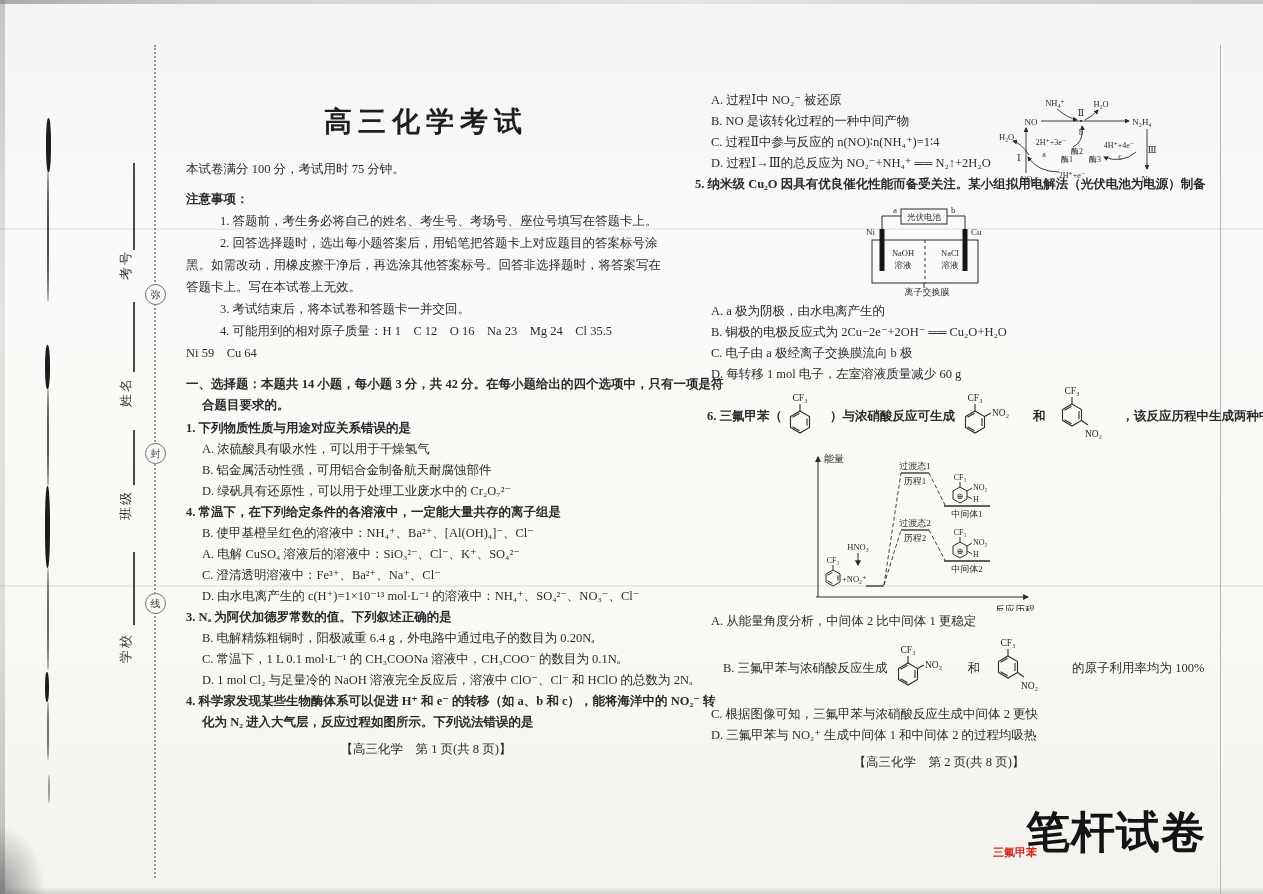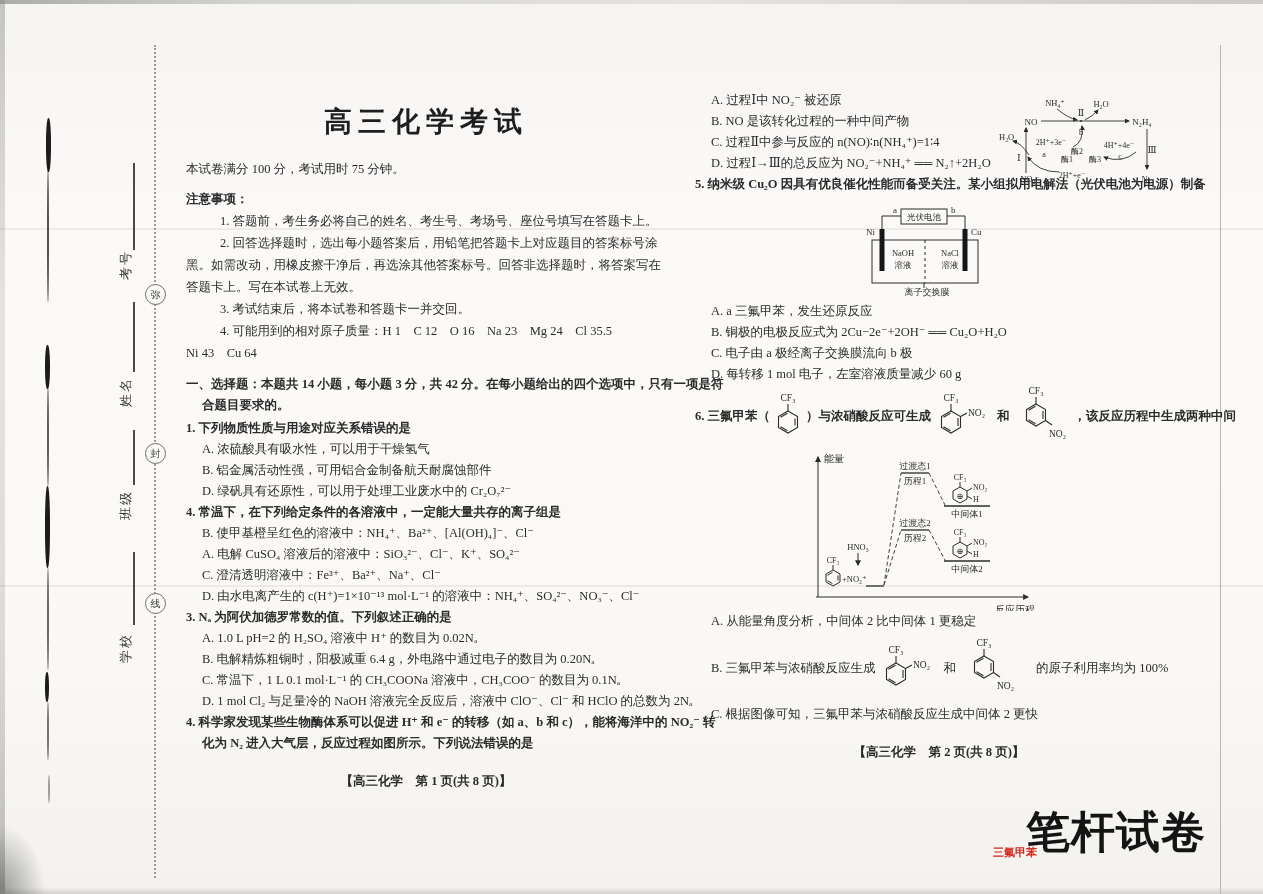--- a/index.html
+++ b/index.html
@@ -20,26 +20,26 @@
   
   .col{position:absolute;}
   .t-line{font-size:12.5px;line-height:21px;white-space:nowrap;color:#2b2b2b;}
   .lh22{line-height:22px;}
   .ind1{padding-left:16px;}
   .ind2{padding-left:34px;}
   .stem{font-weight:700;}
   .center{text-align:center;}
   .title{font-size:28px;font-weight:700;letter-spacing:6px;text-align:center;line-height:40px;margin-top:6px;color:#1e1e1e;}
   .subtitle{margin-top:16px;text-align:left;}
-  .footer-line{font-weight:700;margin-top:17px;}
+  .footer-line{font-weight:400;margin-top:6px;}
   
   .dia{position:absolute;}
   svg text{font-family:"Liberation Serif","DejaVu Serif",serif;fill:#2b2b2b;}
   .flexrow{display:flex;align-items:center;}
-  .flexrow .t-line{white-space:nowrap;}
+  .flexrow .t-line{white-space:nowrap;margin-left:12px;}
   .struct{flex:0 0 auto;}
   
   .wm-free{position:absolute;left:993px;top:845px;font-size:11px;font-weight:700;color:#d5281e;font-family:"Liberation Sans",sans-serif;}
   .wm-brand{position:absolute;left:1026px;top:808px;font-size:44px;line-height:48px;font-weight:900;color:#141414;font-family:"Liberation Sans",sans-serif;letter-spacing:1px;}
   .wm-url{position:absolute;left:995px;top:858px;font-size:19px;font-weight:700;color:#111;font-family:"DejaVu Sans Mono","Liberation Mono",monospace;letter-spacing:-.5px;}
 </style>
 </head>
 <body>
 
 <div class="scan">
@@ -84,34 +84,33 @@
   <div class="col" style="left:186px;top:96px;width:480px">
     <div class="title">高三化学考试</div>
     <div class="t-line lh22 subtitle">本试卷满分 100 分，考试用时 75 分钟。</div>
     <div class="t-line lh22 stem" style="margin-top:8px">注意事项：</div>
     <div class="t-line lh22 ind2">1. 答题前，考生务必将自己的姓名、考生号、考场号、座位号填写在答题卡上。</div>
     <div class="t-line lh22 ind2">2. 回答选择题时，选出每小题答案后，用铅笔把答题卡上对应题目的答案标号涂</div>
     <div class="t-line lh22">黑。如需改动，用橡皮擦干净后，再选涂其他答案标号。回答非选择题时，将答案写在</div>
     <div class="t-line lh22">答题卡上。写在本试卷上无效。</div>
     <div class="t-line lh22 ind2">3. 考试结束后，将本试卷和答题卡一并交回。</div>
     <div class="t-line lh22 ind2">4. 可能用到的相对原子质量：H 1　C 12　O 16　Na 23　Mg 24　Cl 35.5</div>
-    <div class="t-line lh22">Ni 43　Cu 64</div>
+    <div class="t-line lh22">Ni 59　Cu 64</div>
     <div class="t-line stem" style="margin-top:10px">一、选择题：本题共 14 小题，每小题 3 分，共 42 分。在每小题给出的四个选项中，只有一项是符</div>
     <div class="t-line stem ind1">合题目要求的。</div>
     <div class="t-line stem" style="margin-top:2px">1. 下列物质性质与用途对应关系错误的是</div>
     <div class="t-line ind1">A. 浓硫酸具有吸水性，可以用于干燥氢气</div>
     <div class="t-line ind1">B. 铝金属活动性强，可用铝合金制备航天耐腐蚀部件</div>
     <div class="t-line ind1">D. 绿矾具有还原性，可以用于处理工业废水中的 Cr₂O₇²⁻</div>
     <div class="t-line stem">4. 常温下，在下列给定条件的各溶液中，一定能大量共存的离子组是</div>
     <div class="t-line ind1">B. 使甲基橙呈红色的溶液中：NH₄⁺、Ba²⁺、[Al(OH)₄]⁻、Cl⁻</div>
     <div class="t-line ind1">A. 电解 CuSO₄ 溶液后的溶液中：SiO₃²⁻、Cl⁻、K⁺、SO₄²⁻</div>
     <div class="t-line ind1">C. 澄清透明溶液中：Fe³⁺、Ba²⁺、Na⁺、Cl⁻</div>
     <div class="t-line ind1">D. 由水电离产生的 c(H⁺)=1×10⁻¹³ mol·L⁻¹ 的溶液中：NH₄⁺、SO₄²⁻、NO₃⁻、Cl⁻</div>
     <div class="t-line stem">3. Nₐ 为阿伏加德罗常数的值。下列叙述正确的是</div>
-    <div class="t-line ind1">A. 1.0 L pH=2 的 H₂SO₄ 溶液中 H⁺ 的数目为 0.02Nₐ</div>
     <div class="t-line ind1">B. 电解精炼粗铜时，阳极减重 6.4 g，外电路中通过电子的数目为 0.20Nₐ</div>
     <div class="t-line ind1">C. 常温下，1 L 0.1 mol·L⁻¹ 的 CH₃COONa 溶液中，CH₃COO⁻ 的数目为 0.1Nₐ</div>
     <div class="t-line ind1">D. 1 mol Cl₂ 与足量冷的 NaOH 溶液完全反应后，溶液中 ClO⁻、Cl⁻ 和 HClO 的总数为 2Nₐ</div>
     <div class="t-line stem">4. 科学家发现某些生物酶体系可以促进 H⁺ 和 e⁻ 的转移（如 a、b 和 c），能将海洋中的 NO₂⁻ 转</div>
     <div class="t-line stem ind1">化为 N₂ 进入大气层，反应过程如图所示。下列说法错误的是</div>
     <div class="t-line center footer-line">【高三化学　第 1 页(共 8 页)】</div>
   </div>
 
   <div class="col" style="left:695px;top:90px;width:488px">
     <div class="t-line ind1">A. 过程Ⅰ中 NO₂⁻ 被还原</div>
@@ -136,21 +135,21 @@
       <text x="951" y="232" font-size="9" text-anchor="start">b</text>
       <text x="875" y="254" font-size="9" text-anchor="end">Ni</text>
       <text x="971" y="254" font-size="9" text-anchor="start">Cu</text>
       <text x="903" y="275" font-size="8.5" text-anchor="middle">NaOH</text>
       <text x="903" y="287" font-size="8.5" text-anchor="middle">溶液</text>
       <text x="950" y="275" font-size="8.5" text-anchor="middle">NaCl</text>
       <text x="950" y="287" font-size="8.5" text-anchor="middle">溶液</text>
       <text x="927" y="314" font-size="9" text-anchor="middle">离子交换膜</text>
     </svg>
 
-    <div class="t-line ind1">A. a 三氟甲苯，发生还原反应</div>
+    <div class="t-line ind1">A. a 极为阴极，由水电离产生的</div>
     <div class="t-line ind1">B. 铜极的电极反应式为 2Cu−2e⁻+2OH⁻ ══ Cu₂O+H₂O</div>
     <div class="t-line ind1">C. 电子由 a 极经离子交换膜流向 b 极</div>
     <div class="t-line ind1">D. 每转移 1 mol 电子，左室溶液质量减少 60 g</div>
 
     <div class="flexrow" style="height:62px">
       <span class="t-line stem">6. 三氟甲苯（</span>
       <svg class="struct" width="36" height="52" viewBox="0 0 36 52">
         <g fill="none" stroke="#2b2b2b" stroke-width="1.1">
           <polygon points="18,21 27.5,26.5 27.5,37.5 18,43 8.5,37.5 8.5,26.5"></polygon>
           <path d="M25,28.5 V35.5"></path>
@@ -269,20 +268,21 @@
           <path d="M20,19 V12"></path>
             <path d="M29.5,35.5 L36,40"></path>
         </g>
         <text x="20" y="9" font-size="9.5" text-anchor="middle">CF₃</text>
         <text x="33" y="52" font-size="9.5" text-anchor="start">NO₂</text>
       </svg>
       <span class="t-line" style="padding-left:14px">的原子利用率均为 100%</span>
     </div>
 
     <div class="t-line ind1">C. 根据图像可知，三氟甲苯与浓硝酸反应生成中间体 2 更快</div>
+    <div class="t-line ind1">D. 三氟甲苯与 NO₂⁺ 生成中间体 1 和中间体 2 的过程均吸热</div>
     <div class="t-line center footer-line">【高三化学　第 2 页(共 8 页)】</div>
   </div>
 
   <svg class="dia" style="left:993px;top:78px" width="228" height="122" viewBox="993 78 228 122">
     <defs>
       <marker id="mN" viewBox="0 0 8 8" refX="6.5" refY="4" markerWidth="5.5" markerHeight="5.5" orient="auto">
           <path d="M0,0 L8,4 L0,8 z" fill="#2b2b2b"></path>
         </marker>
     </defs>
     <g fill="none" stroke="#2b2b2b" stroke-width=".9">

